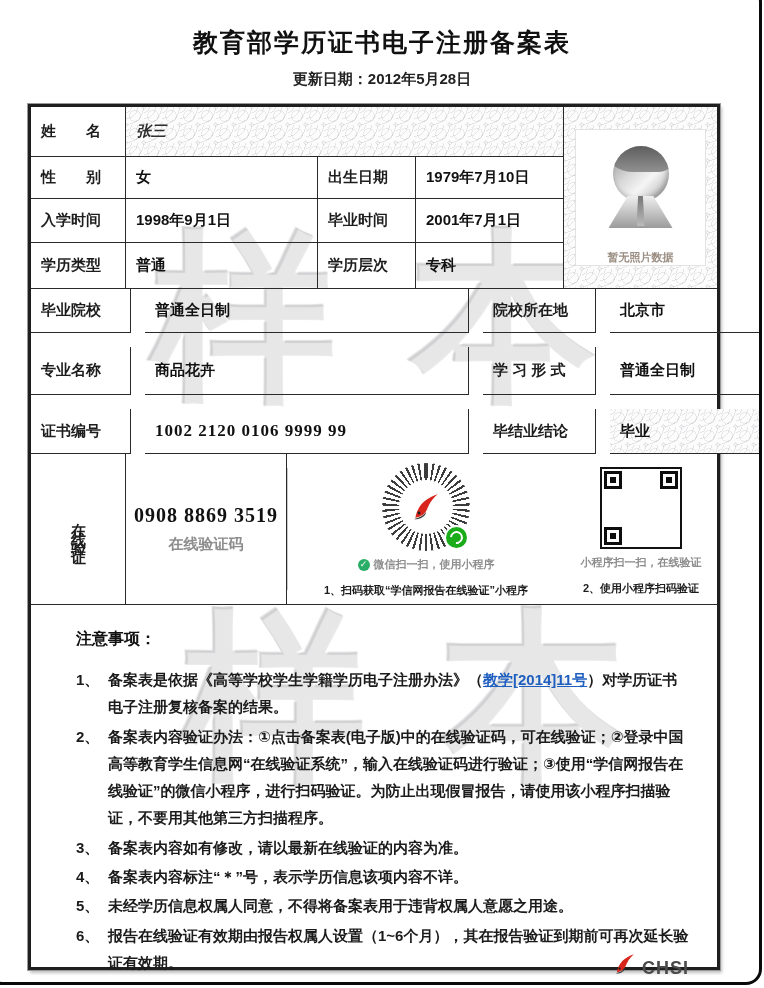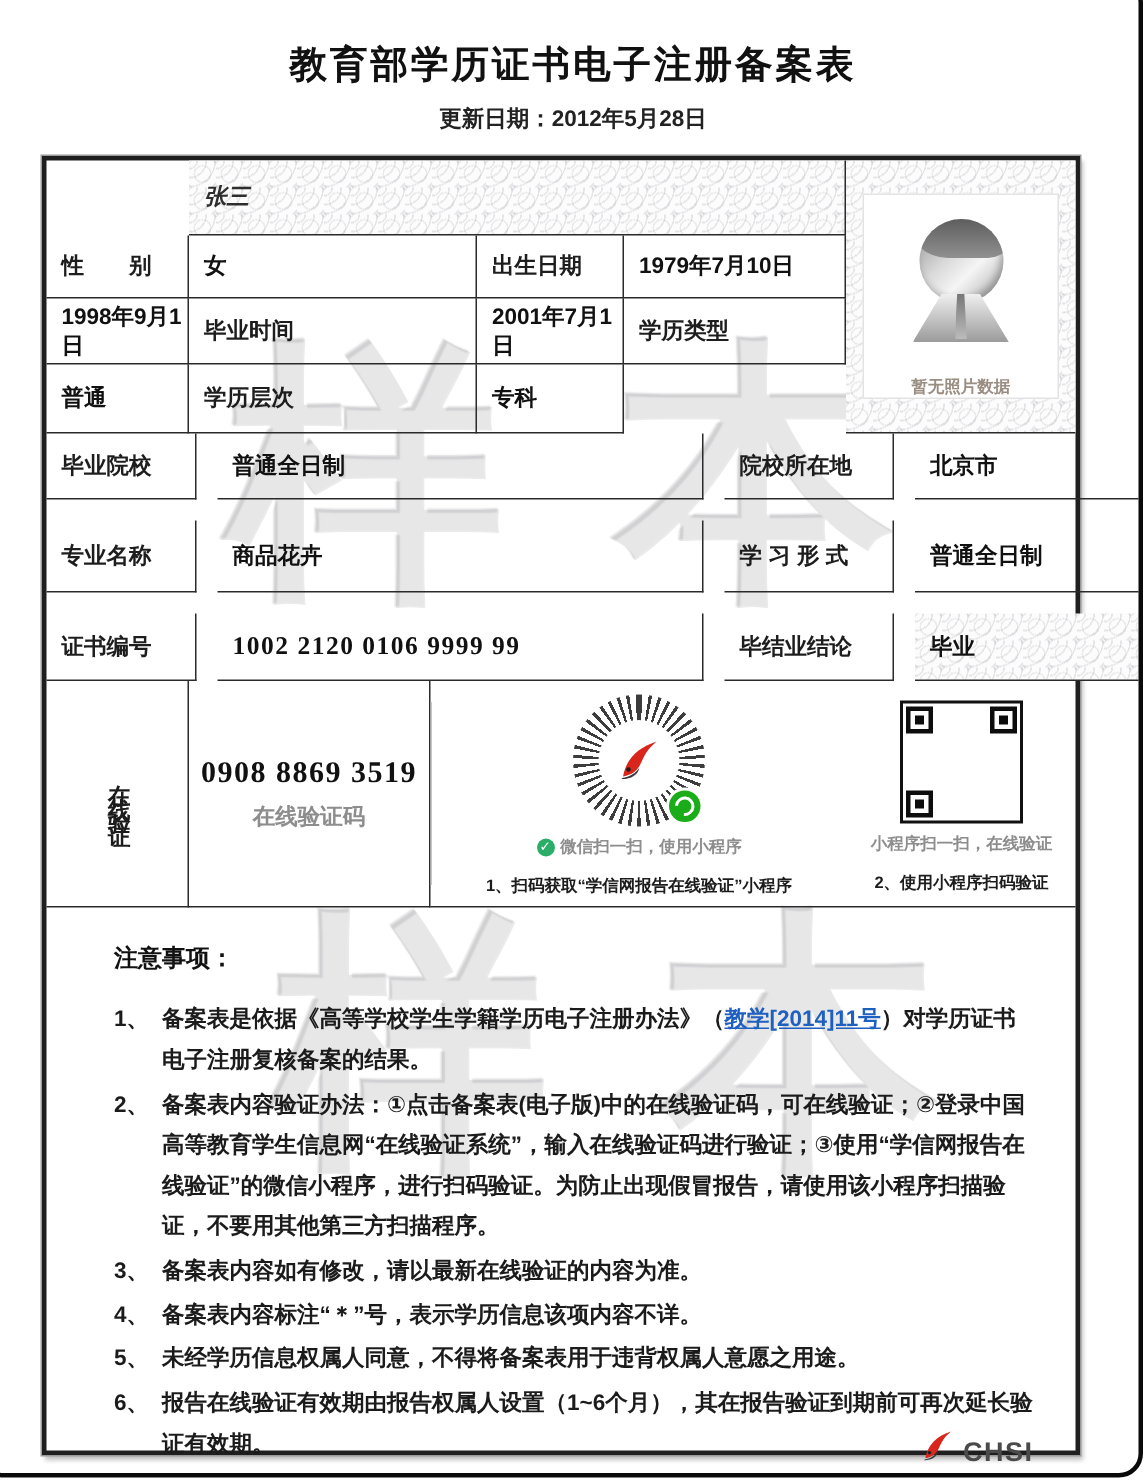--- a/index.html
+++ b/index.html
@@ -113,38 +113,40 @@
 
   <h1 class="page-title">教育部学历证书电子注册备案表</h1>
   <div class="page-subtitle"><span>更新日期：</span><span>2012年5月28日</span></div>
 
   <div class="frame">
 
     <div class="wm wm1">样本</div>
     <div class="wm wm2">样本</div>
 
     <div class="sec secA">
+      <div class="cell label">姓　　名</div>
       <div class="cell value guilloche" style="grid-column:2/5;">
           <span class="name-val">张三</span>
         </div>
       <div class="cell photo-cell guilloche lastcol">
         <div class="photo-box">
           <div class="avatar">
             <div class="avatar-head"></div>
             <div class="avatar-body"></div>
           </div>
           <div class="photo-text">暂无照片数据</div>
         </div>
       </div>
 
       <div class="cell label">性　　别</div>
       <div class="cell value">女</div>
       <div class="cell label">出生日期</div>
       <div class="cell value">1979年7月10日</div>
 
+      <div class="cell label">入学时间</div>
       <div class="cell value">1998年9月1日</div>
       <div class="cell label">毕业时间</div>
       <div class="cell value">2001年7月1日</div>
 
       <div class="cell label">学历类型</div>
       <div class="cell value">普通</div>
       <div class="cell label">学历层次</div>
       <div class="cell value">专科</div>
     </div>
 

